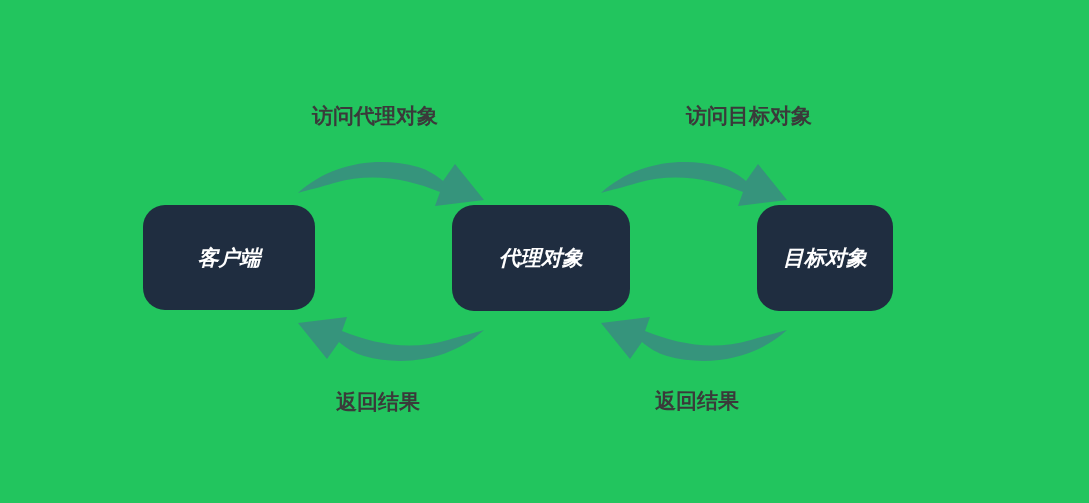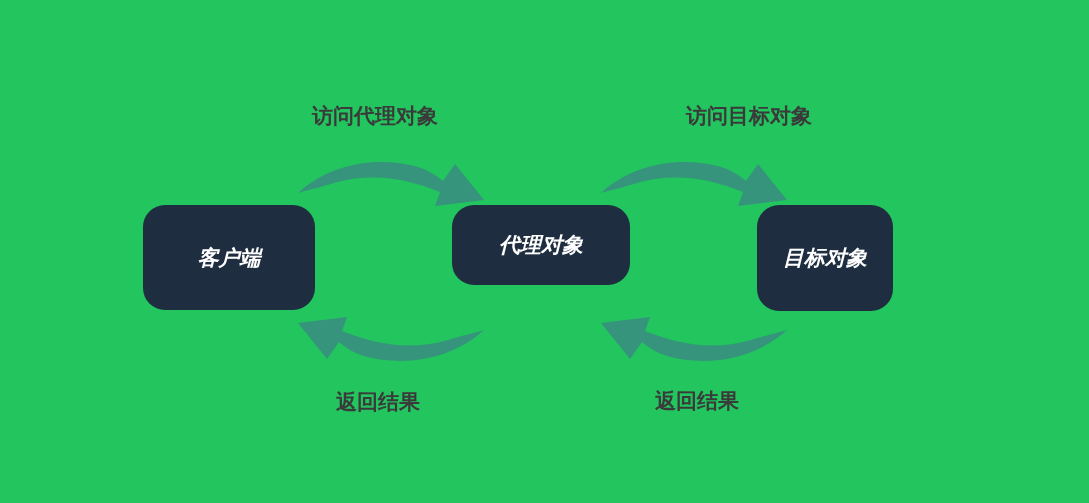--- a/index.html
+++ b/index.html
@@ -22,21 +22,21 @@
     justify-content: center;
   }
   .node-label {
     color: #ffffff;
     font-weight: bold;
     font-size: 21px;
     white-space: nowrap;
     font-style: italic;
   }
   .node-client { left: 143px; top: 205px; width: 172px; height: 105px; }
-  .node-proxy  { left: 452px; top: 205px; width: 178px; height: 80px; }
+  .node-proxy  { left: 452px; top: 205px; width: 178px; height: 106px; }
   .node-target { left: 757px; top: 205px; width: 136px; height: 106px; }
   .edge-label {
     position: absolute;
     transform: translate(-50%, -50%);
     color: #3a3a3a;
     font-weight: bold;
     font-size: 21px;
     white-space: nowrap;
   }
   .label-1 { left: 375px; top: 116px; }

